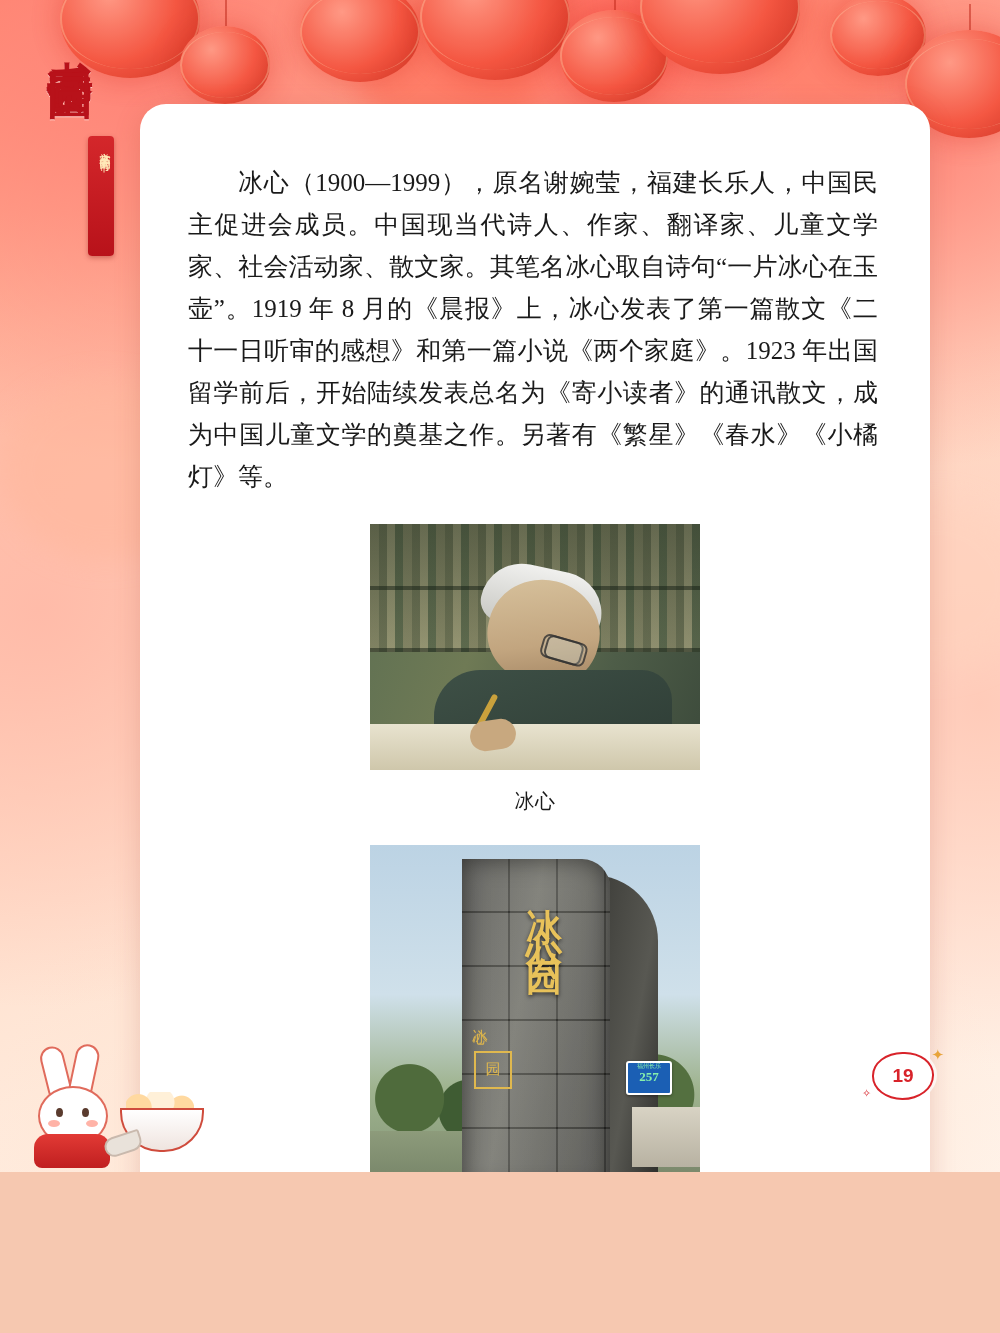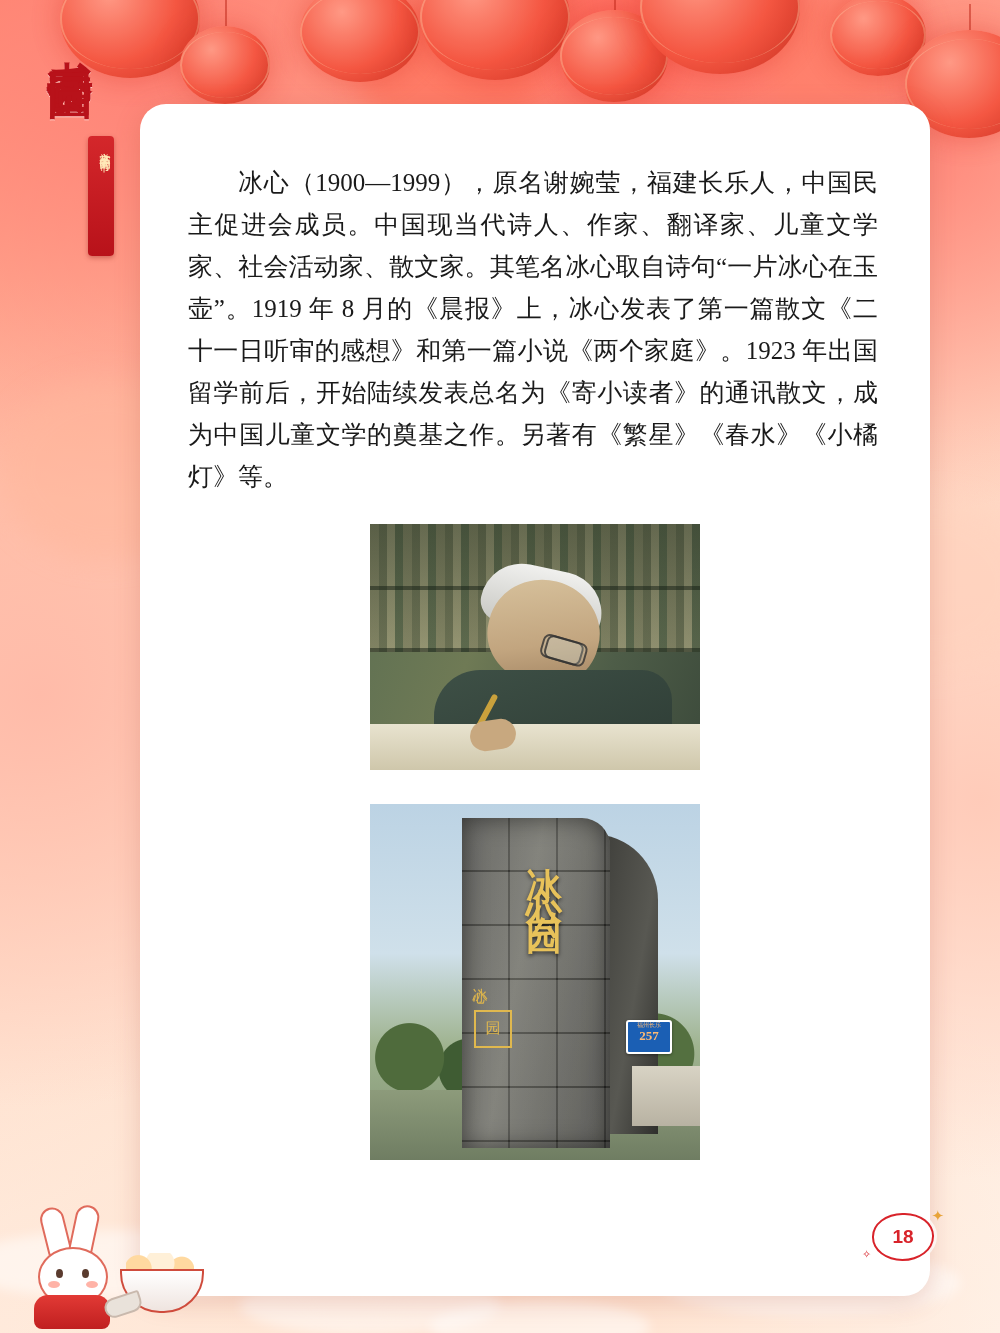--- a/index.html
+++ b/index.html
@@ -11,21 +11,21 @@
     height: 1333px;
     overflow: hidden;
     font-family: "Liberation Serif", "DejaVu Serif", serif;
     background: #f6c8b0;
   }
 
   
   .page {
     position: relative;
     width: 1000px;
-    height: 1333px;
+    height: 1172px;
     background:
       radial-gradient(circle at 14% 6%, rgba(255,132,120,0.95) 0%, rgba(255,132,120,0) 28%),
       radial-gradient(circle at 62% 3%, rgba(255,96,86,0.85) 0%, rgba(255,96,86,0) 22%),
       radial-gradient(circle at 92% 10%, rgba(255,120,110,0.8) 0%, rgba(255,120,110,0) 25%),
       radial-gradient(circle at 4% 52%, rgba(255,186,168,0.95) 0%, rgba(255,186,168,0) 35%),
       radial-gradient(circle at 98% 60%, rgba(255,200,182,0.9) 0%, rgba(255,200,182,0) 30%),
       radial-gradient(circle at 50% 100%, rgba(255,226,206,1) 0%, rgba(255,226,206,0) 40%),
       linear-gradient(160deg, #ff8a72 0%, #ffb79c 22%, #ffd9c4 48%, #ffe9da 72%, #fff2e8 100%);
     overflow: hidden;
   }
@@ -352,21 +352,21 @@
   }
   .photo-park .road-sign {
     position: absolute;
     left: 256px;
     top: 216px;
     width: 42px;
     height: 30px;
     background: #1b5fb4;
     border: 2px solid #ffffff;
     border-radius: 3px;
-    color: #fdba74;
+    color: #86efac;
     font-size: 13px;
     font-weight: 700;
     text-align: center;
     line-height: 28px;
     box-shadow: 0 1px 3px rgba(0,0,0,.4);
   }
   .photo-park .road-sign .tiny {
     position: absolute;
     left: 0; right: 0; top: -1px;
     font-size: 6px;
@@ -580,20 +580,21 @@
         <div class="head"></div>
         <div class="glasses">
             <i class="l"></i>
             <i class="r"></i>
           </div>
         <div class="body"></div>
         <div class="desk"></div>
         <div class="pen"></div>
         <div class="hand"></div>
       </div>
+      <div class="caption c-photo1">冰心</div>
     </div>
 
     <div class="figure fig2">
       <div class="photo photo-park">
         <div class="trees"></div>
         <div class="ground"></div>
         <div class="monument-curve"></div>
         <div class="monument"></div>
         <div class="glyphs">冰心公园</div>
         <div class="small-sign">冰心</div>
@@ -603,21 +604,21 @@
           <span class="tiny">福州长乐</span>
           <span>257</span>
         </div>
       </div>
     </div>
 
   </div>
 
   <div class="page-badge">
     <div class="flower"></div>
-    <div class="num">18</div>
+    <div class="num">19</div>
     <div class="sparkle">✦</div>
     <div class="sparkle2">✧</div>
   </div>
 
   <div class="deco-rabbit">
     <div class="ear l"></div>
     <div class="ear r"></div>
     <div class="head"></div>
     <div class="eye l"></div>
     <div class="eye r"></div>

